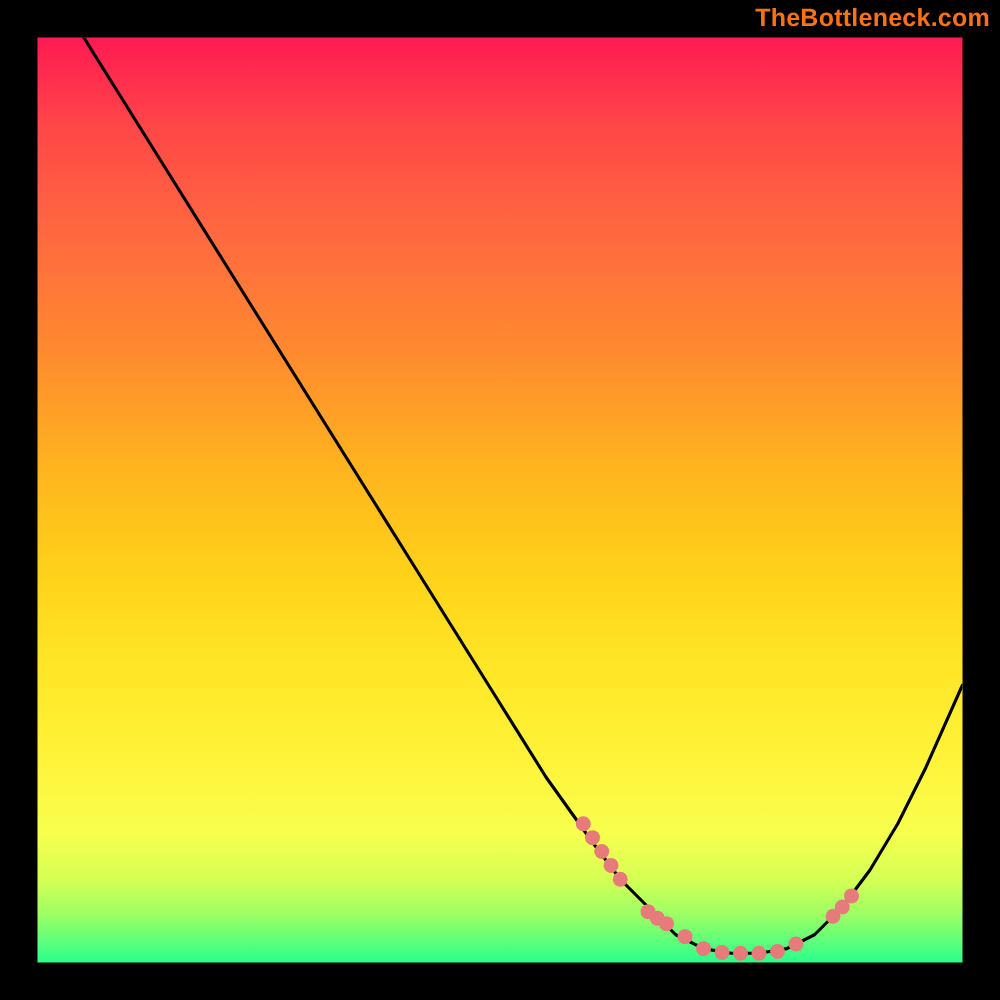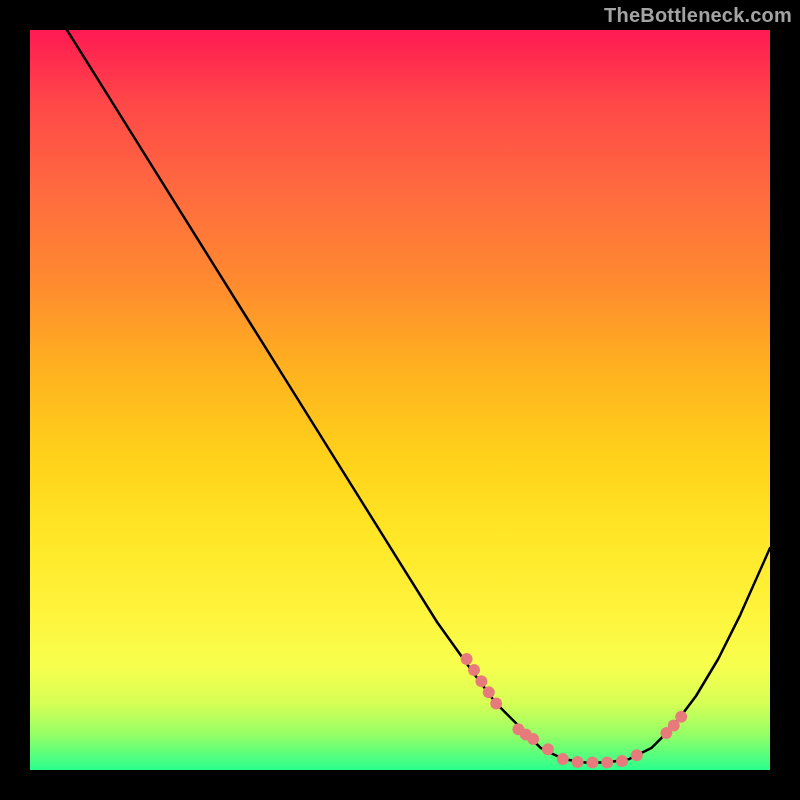--- a/index.html
+++ b/index.html
@@ -13,21 +13,21 @@
   }
   .wrap {
     position: relative;
     width: 800px;
     height: 800px;
   }
   .watermark {
     position: absolute;
     top: 4px;
     right: 8px;
-    color: #a3a3a3;
+    color: #f97316;
     font-size: 20px;
     font-weight: 600;
     letter-spacing: 0.2px;
     z-index: 5;
   }
   .plot-area {
     position: absolute;
     left: 30px;
     top: 30px;
     width: 740px;

